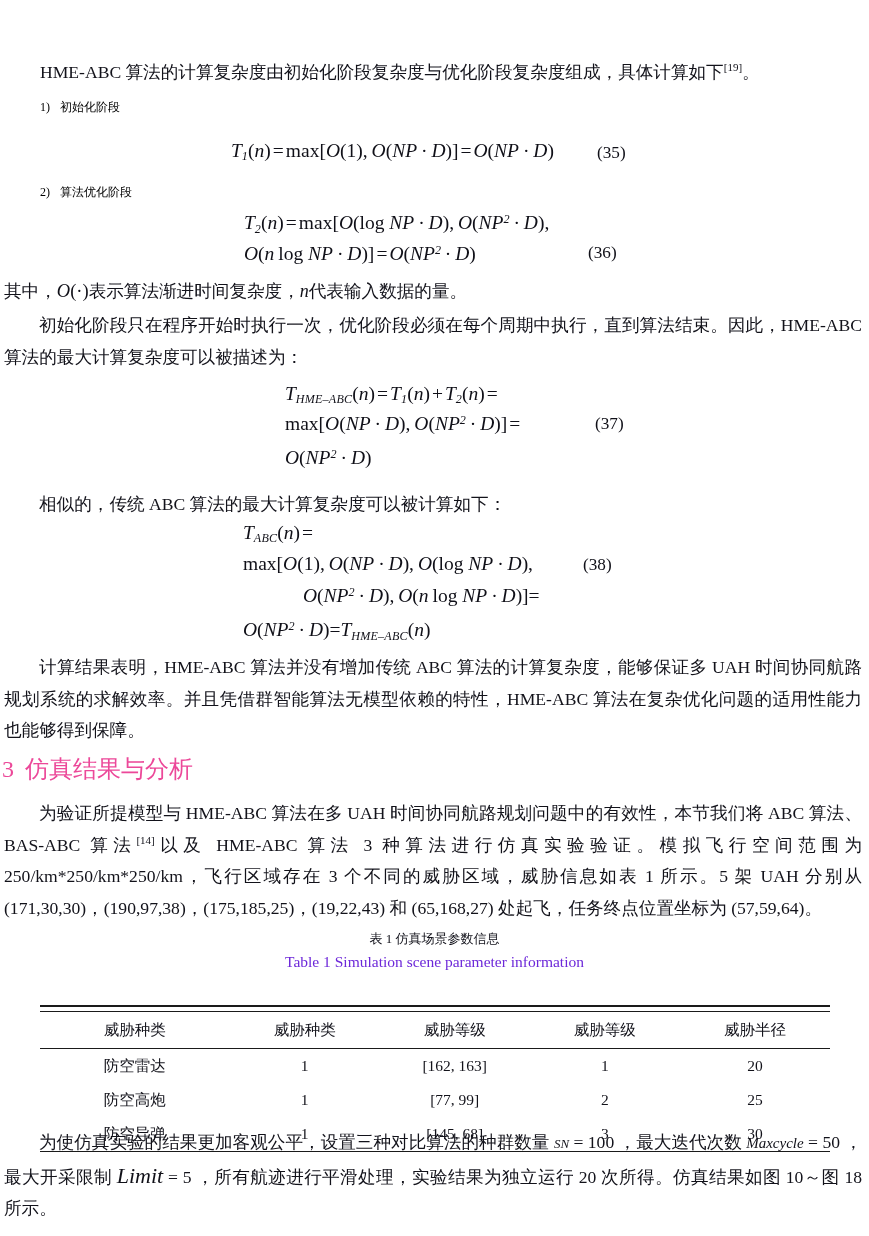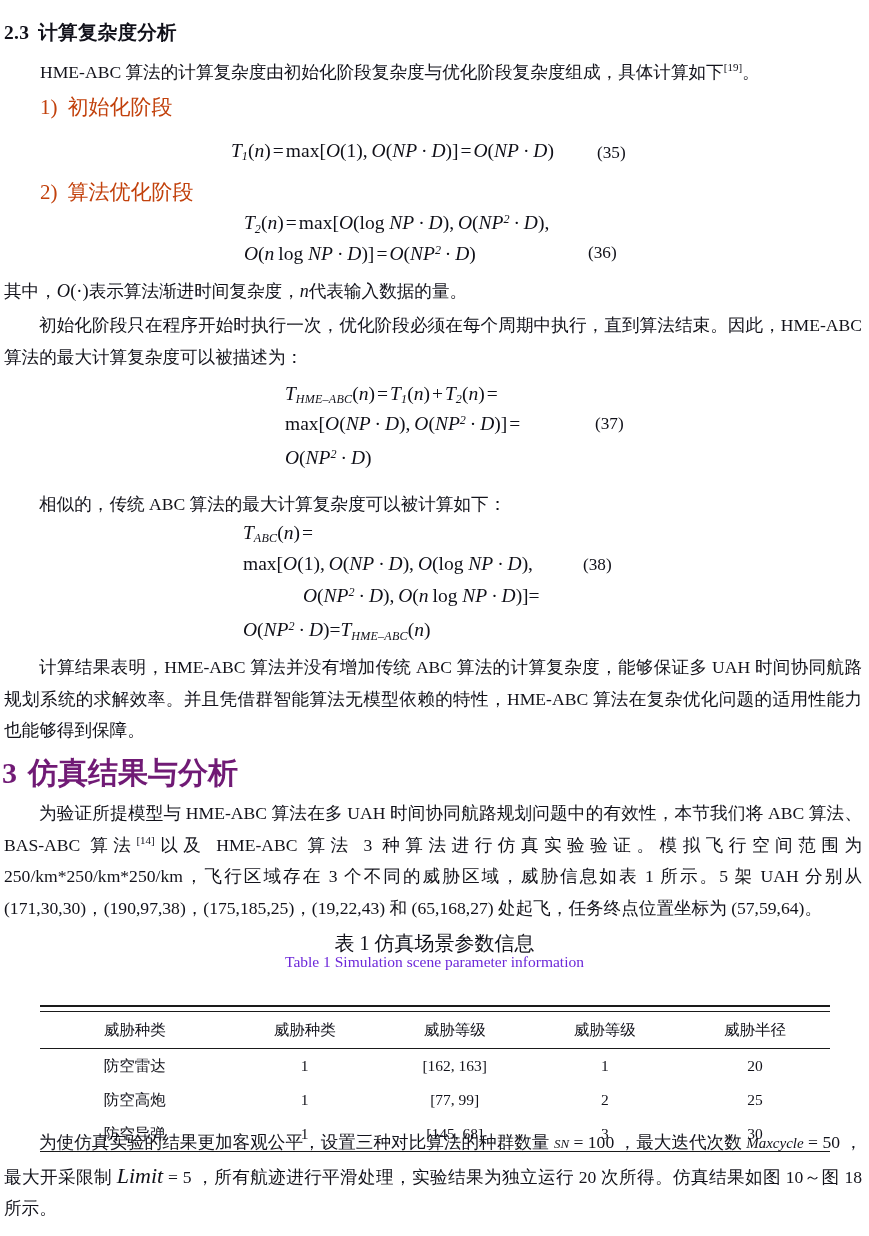--- a/index.html
+++ b/index.html
@@ -27,43 +27,43 @@
     font-family: "DejaVu Sans", "Liberation Sans", sans-serif;
     font-weight: bold;
     font-size: 19.5px;
     letter-spacing: 0.3px;
     color: #11111a;
     white-space: nowrap;
   }
   .h-sec .num { margin-right: 9px; font-family: "Liberation Serif", serif; }
   .h-sec-1 {
     font-family: "DejaVu Sans", "Liberation Sans", sans-serif;
-    font-weight: bold;
-    font-size: 30px;
-    color: #701a75;
+    font-weight: normal;
+    font-size: 24px;
+    color: #ec4899;
     white-space: nowrap;
   }
   .h-sec-1 .num { margin-right: 11px; font-family: "Liberation Serif", serif; }
 
   
   .para {
     font-size: 17.6px;
     line-height: 31.5px;
     text-align: justify;
     text-justify: inter-ideograph;
     color: #12121a;
   }
   .indent { text-indent: 35px; }
   sup.ref { font-size: 11px; vertical-align: super; line-height: 0; }
 
   
   .listline {
-    font-size: 21px;
+    font-size: 12px;
     line-height: 28px;
-    color: #c2410c;
+    color: #000000;
     white-space: nowrap;
   }
   .listline .mk { margin-right: 10px; }
 
   
   .math {
     font-family: "Liberation Serif", "DejaVu Serif", serif;
     font-size: 19.5px;
     color: #101018;
     white-space: nowrap;
@@ -85,21 +85,21 @@
     font-family: "Liberation Serif", serif;
     font-size: 17.2px;
     color: #101018;
     white-space: nowrap;
   }
   .op { margin: 0 2px; }
 
   
   .tbl-cap {
     text-align: center;
-    font-size: 20px;
+    font-size: 13px;
     color: #11111a;
     white-space: nowrap;
   }
   .tbl-cap-en {
     text-align: center;
     font-size: 15.5px;
     color: #6d28d9;
     white-space: nowrap;
   }
   table.sim {
@@ -125,23 +125,20 @@
   .rule-mid { border-top: 1.4px solid #1a1a1a; height: 0; width: 790px; }
   .rule-bot { border-top: 1.7px solid #1a1a1a; height: 0; width: 790px; }
 
   .abs { position: absolute; }
 </style>
 </head>
 <body>
 
 <div class="page">
 
-  <div class="abs h-sec" style="left:4px; top:19px;">
-    <span class="num">2.3</span><span>计算复杂度分析</span>
-  </div>
 
   <div class="abs para" style="left:40px; top:57px; width:822px;">
     <span>HME-ABC 算法的计算复杂度由初始化阶段复杂度与优化阶段复杂度组成，具体计算如下</span><sup class="ref">[19]</sup><span>。</span>
   </div>
 
   <div class="abs listline" style="left:40px; top:93px;">
     <span class="mk">1)</span><span>初始化阶段</span>
   </div>
 
   <div class="abs math" style="left:231px; top:140px;">

